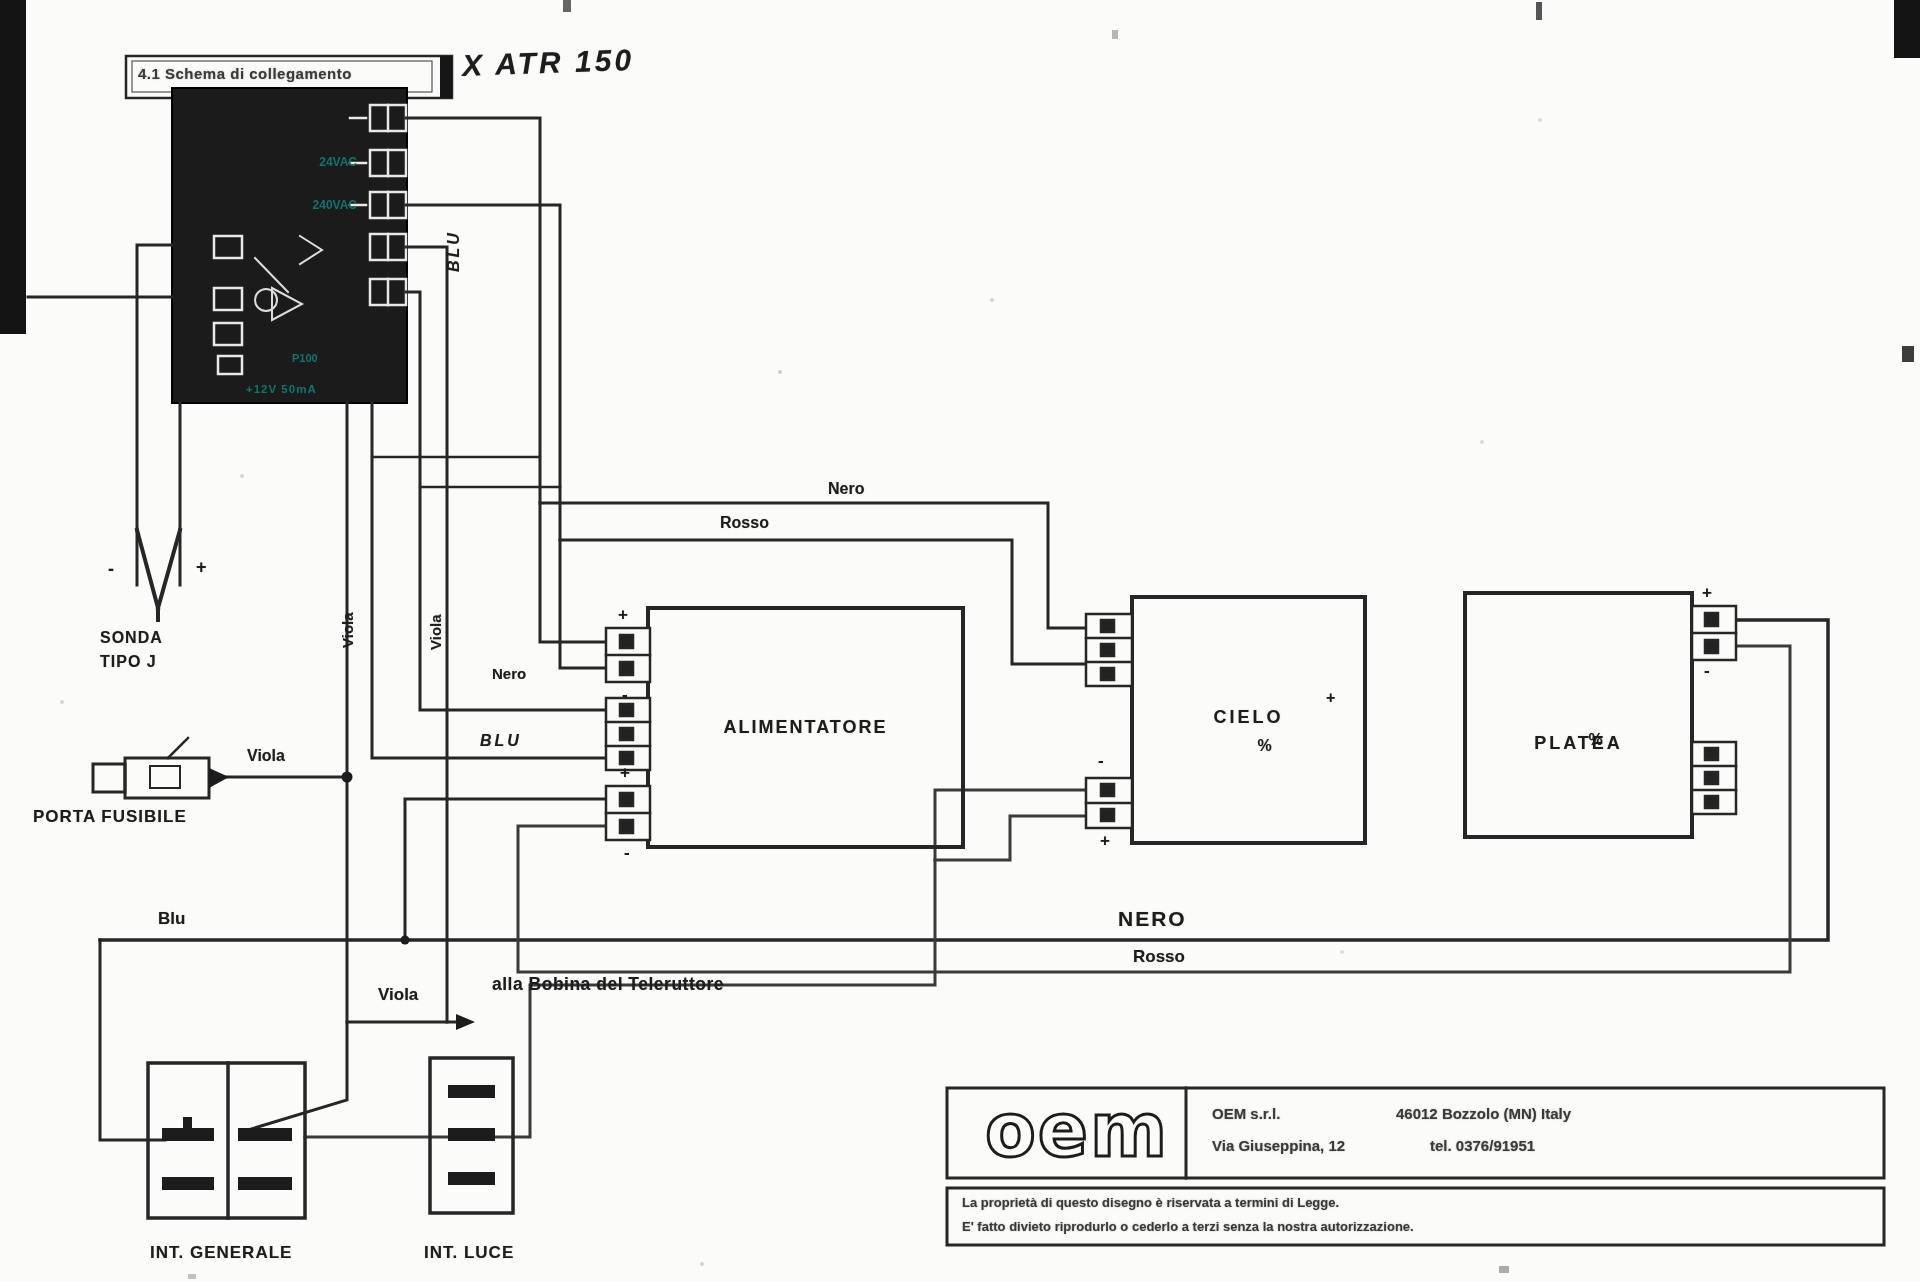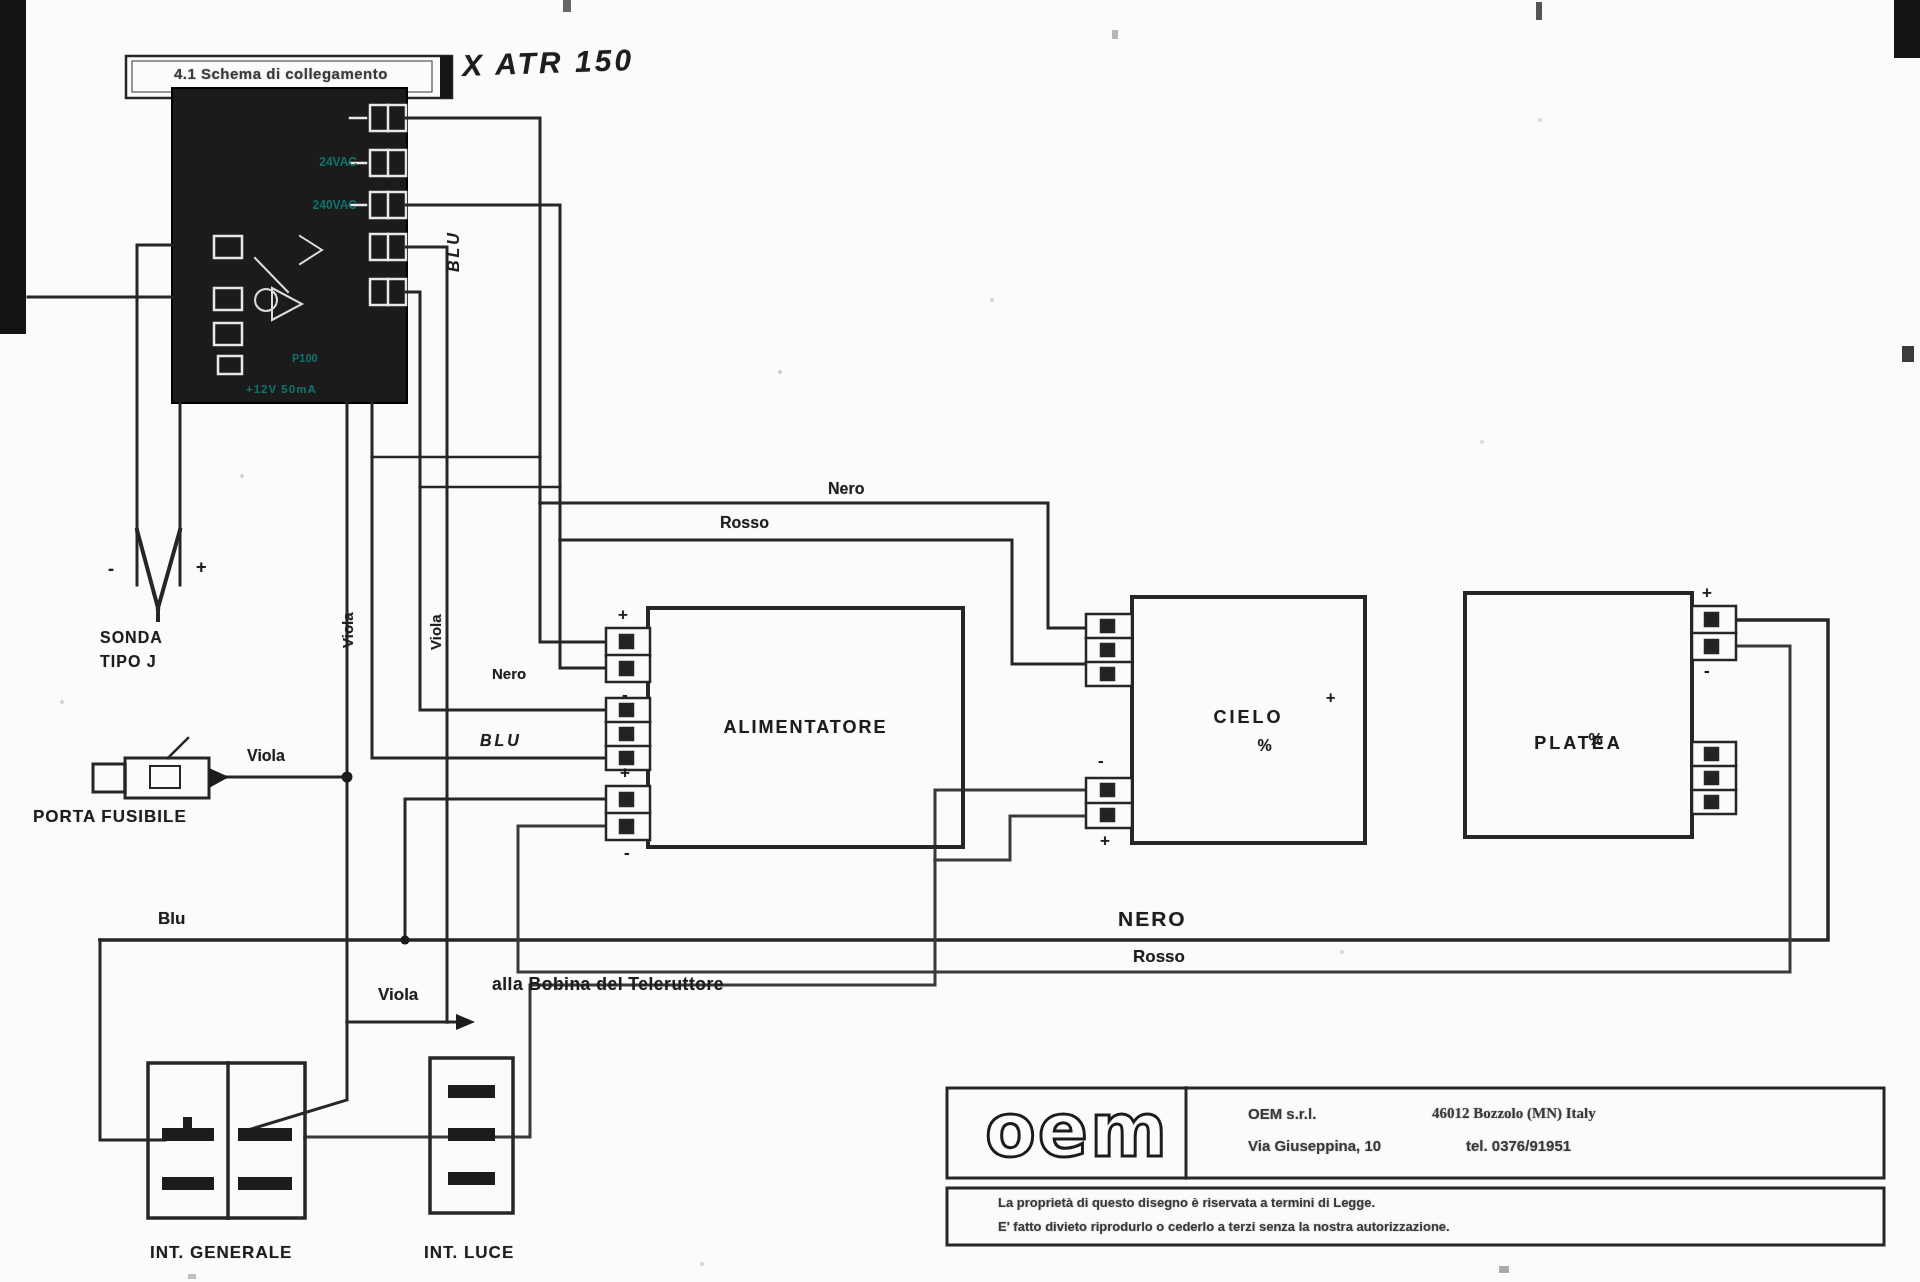--- a/index.html
+++ b/index.html
@@ -7,21 +7,21 @@
     position:relative;width:1920px;height:1282px;margin:0 auto;
     background:#fbfbf9;overflow:hidden;
     font-family:"Liberation Sans",sans-serif;
   }
   svg.layer{position:absolute;left:0;top:0;}
   .lbl{
     position:absolute;font-family:"Liberation Sans",sans-serif;font-weight:bold;
     color:#1d1d1d;white-space:nowrap;line-height:1;
     text-shadow:0 0 1px rgba(30,30,30,.4);
   }
-  .soft{color:#3a3a3a;text-shadow:0 0 1.5px rgba(60,60,60,.5);margin-left:36px;}
+  .soft{color:#3a3a3a;text-shadow:0 0 1.5px rgba(60,60,60,.5);}
   .wlbl{
     position:absolute;font-family:"Liberation Sans",sans-serif;font-weight:bold;
     color:#0f766e;white-space:nowrap;line-height:1;
   }
   .rot{transform:rotate(-90deg);transform-origin:left top;}
   .hand{font-style:italic;letter-spacing:3px;}
   .ctr{text-align:center;}
 </style>
 </head>
 <body>
@@ -278,19 +278,19 @@
   <span class="lbl" style="left:624px;top:844px;font-size:17px;">-</span>
   <span class="lbl" style="left:1098px;top:752px;font-size:17px;">-</span>
   <span class="lbl" style="left:1100px;top:832px;font-size:17px;">+</span>
   <span class="lbl" style="left:1702px;top:584px;font-size:17px;">+</span>
   <span class="lbl" style="left:1704px;top:662px;font-size:17px;">-</span>
 
   <span class="lbl" style="left:150px;top:1244px;font-size:17px;letter-spacing:1px;">INT. GENERALE</span>
   <span class="lbl" style="left:424px;top:1244px;font-size:17px;letter-spacing:1px;">INT. LUCE</span>
 
   <span class="lbl soft" style="left:1212px;top:1106px;font-size:15px;">OEM s.r.l.</span>
-  <span class="lbl soft" style="left:1396px;top:1106px;font-size:15px;font-family:Liberation Serif, serif;">46012 Bozzolo (MN) Italy</span>
-  <span class="lbl soft" style="left:1212px;top:1138px;font-size:15px;">Via Giuseppina, 10</span>
+  <span class="lbl soft" style="left:1396px;top:1106px;font-size:15px;">46012 Bozzolo (MN) Italy</span>
+  <span class="lbl soft" style="left:1212px;top:1138px;font-size:15px;">Via Giuseppina, 12</span>
   <span class="lbl soft" style="left:1430px;top:1138px;font-size:15px;">tel. 0376/91951</span>
   <span class="lbl soft" style="left:962px;top:1196px;font-size:13px;">La proprietà di questo disegno è riservata a termini di Legge.</span>
   <span class="lbl soft" style="left:962px;top:1220px;font-size:13px;">E' fatto divieto riprodurlo o cederlo a terzi senza la nostra autorizzazione.</span>
 
 </div>
 
 </body></html>

